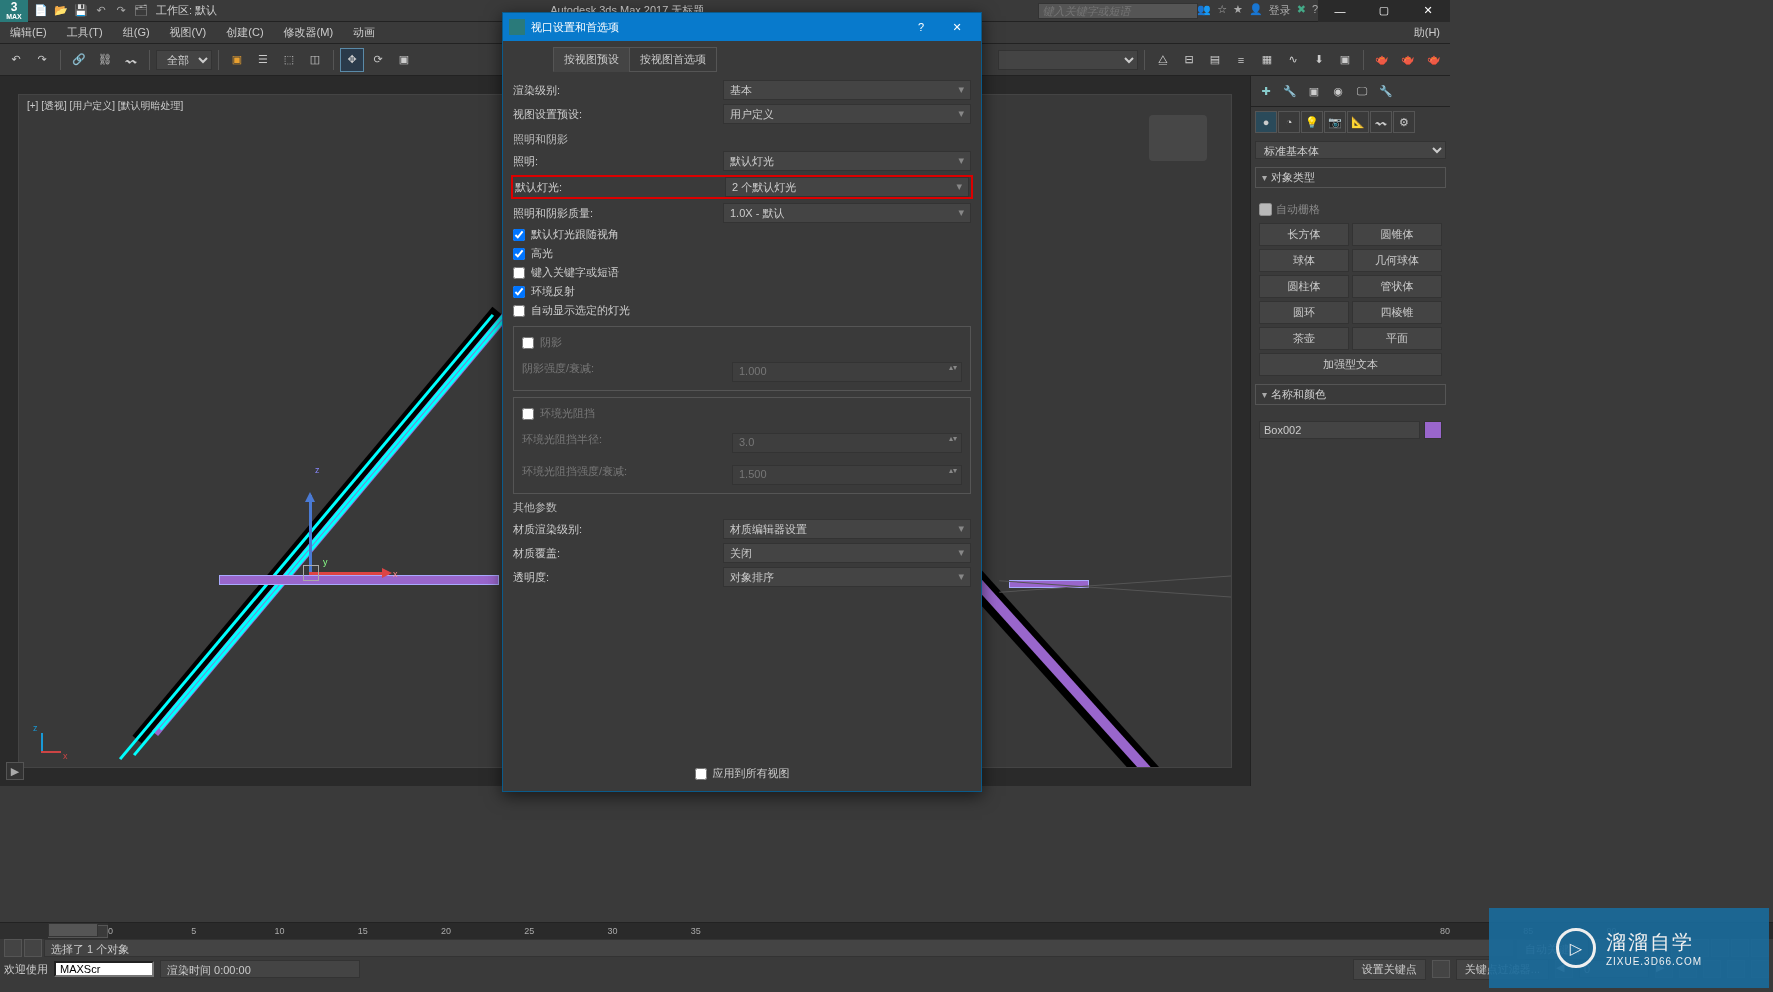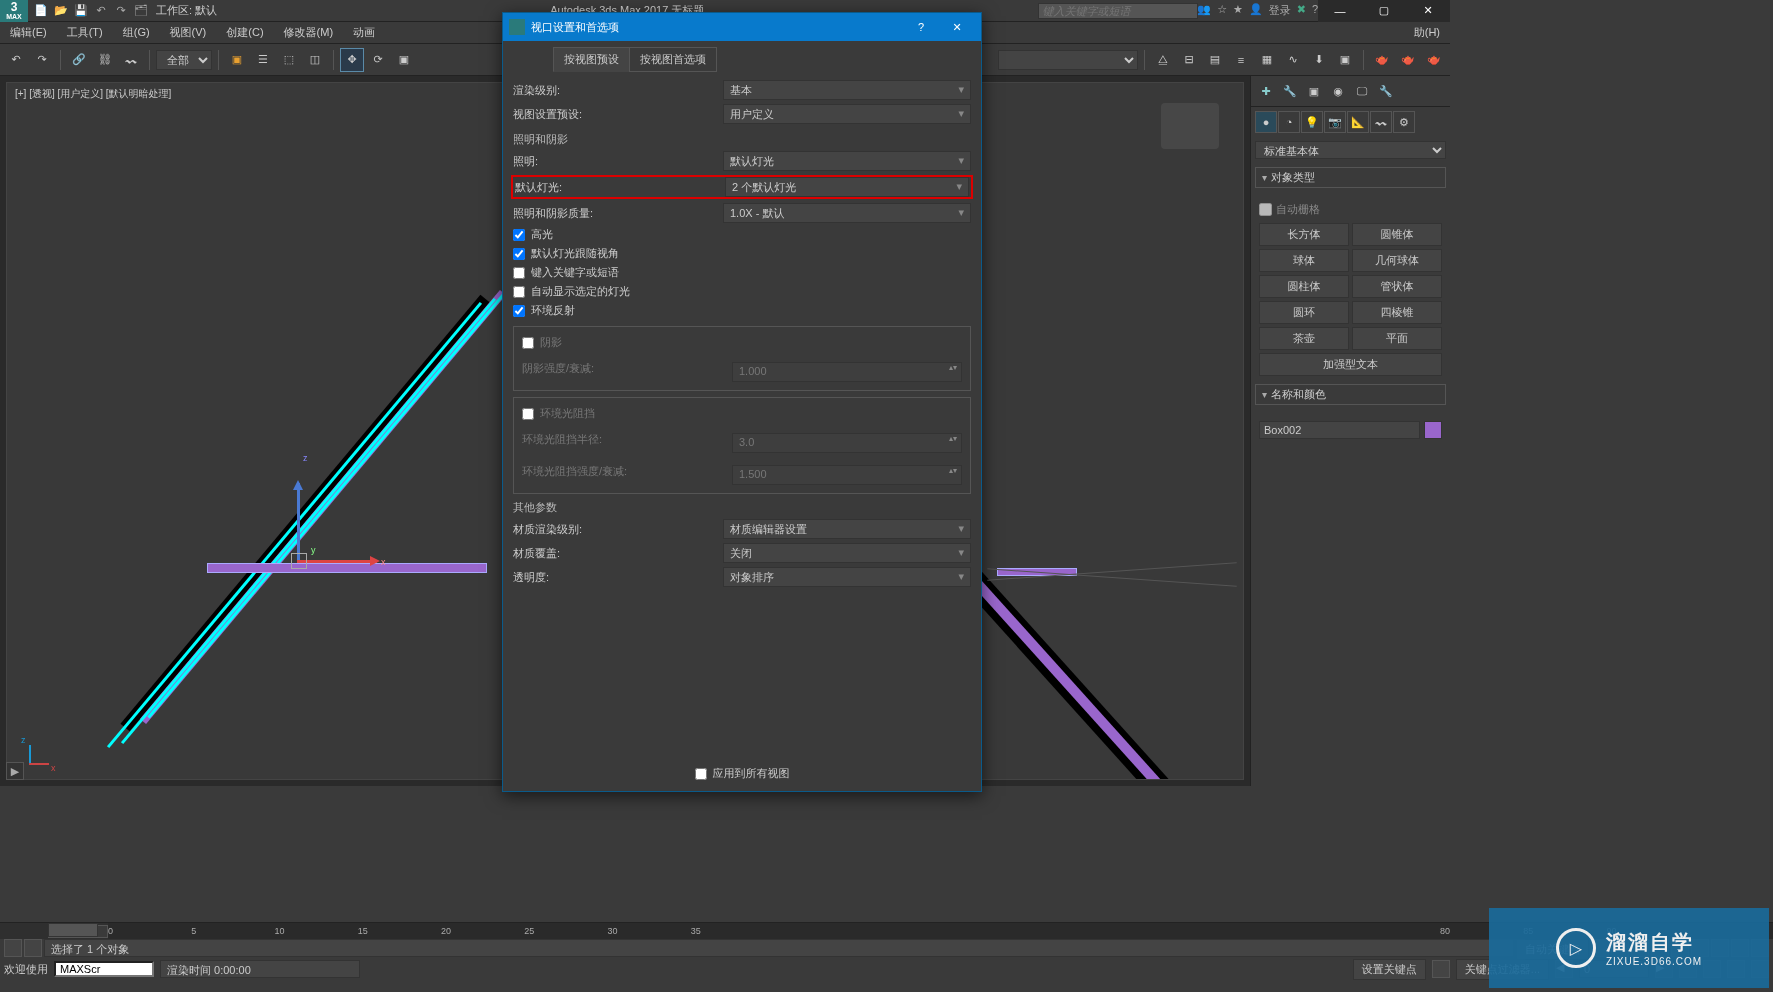--- a/index.html
+++ b/index.html
@@ -30,21 +30,21 @@
 .toolbar { height: 32px; background: #3a3a3a; display: flex; align-items: center; gap: 2px; padding: 0 4px; border-bottom: 1px solid #222; }
 .tb-btn { width: 24px; height: 24px; display: flex; align-items: center; justify-content: center; color: #ccc; border: 1px solid transparent; }
 .tb-btn.active { border: 1px solid #5a8aa8; background: #2a3a4a; }
 .tb-sep { width: 1px; height: 20px; background: #555; margin: 0 4px; }
 .tb-select { background: #444; border: 1px solid #333; color: #ccc; padding: 2px 6px; height: 20px; }
 .tb-spacer { flex: 1; }
 
 
 .main { display: flex; height: calc(100% - 100px); }
 .viewport-area { flex: 1; background: #2a2a2a; position: relative; display: flex; flex-direction: column; }
-.vp-container { flex: 1; position: relative; border: 1px solid #444; margin: 6px; background: #393939; overflow: hidden; }
+.vp-container { flex: 1; position: relative; border: 1px solid #444; margin: 18px; background: #393939; overflow: hidden; }
 .vp-label { position: absolute; top: 4px; left: 8px; color: #ccc; font-size: 10px; }
 .vp-cube { position: absolute; top: 20px; right: 24px; width: 58px; height: 46px; background: #555; opacity: 0.5; border-radius: 4px; }
 .vp-axis { position: absolute; bottom: 14px; left: 22px; width: 30px; height: 30px; }
 .vp-axis::before { content: ""; position: absolute; bottom: 0; left: 0; width: 2px; height: 20px; background: #1899d6; }
 .vp-axis::after { content: ""; position: absolute; bottom: 0; left: 0; width: 20px; height: 2px; background: #c44; }
 .axis-label-z { position: absolute; bottom: 20px; left: -8px; color: #1899d6; font-size: 9px; }
 .axis-label-x { position: absolute; bottom: -8px; left: 22px; color: #c44; font-size: 9px; }
 
 .gizmo { position: absolute; left: 290px; top: 380px; width: 100px; height: 100px; }
 .gizmo-z { position: absolute; left: 0; bottom: 0; width: 3px; height: 80px; background: #4a7ad4; }
@@ -131,21 +131,21 @@
 .status-btn { width: 18px; height: 18px; border: 1px solid #555; background: #444; }
 .status-box { flex: 1; background: #444; border: 1px solid #333; padding: 2px 6px; color: #ccc; height: 18px; }
 .key-btn { padding: 2px 8px; background: #444; border: 1px solid #333; color: #ccc; }
 .coord-box { width: 70px; background: #444; border: 1px solid #333; padding: 2px 4px; color: #ccc; height: 18px; }
 .status-row2 { display: flex; align-items: center; height: 20px; padding: 0 4px; gap: 6px; }
 .maxsc { width: 100px; background: #fff; color: #000; padding: 2px 4px; height: 16px; }
 .maxsc-label { color: #ccc; }
 .watermark { position: absolute; right: 4px; bottom: 4px; width: 280px; height: 80px; background: #1a6a9a; display: flex; align-items: center; justify-content: center; gap: 10px; opacity: 0.92; z-index: 50; }
 .wm-logo { width: 40px; height: 40px; border: 3px solid #fff; border-radius: 20px; display: flex; align-items: center; justify-content: center; color: #fff; font-size: 16px; }
 .wm-text { display: flex; flex-direction: column; color: #fff; }
-.wm-big { font-size: 20px; font-weight: bold; letter-spacing: 2px; }
+.wm-big { font-size: 20px; font-weight: normal; letter-spacing: 2px; }
 .wm-small { font-size: 10px; letter-spacing: 1px; }
 
 </style>
 </head>
 <body>
 
 <div class="titlebar">
   <div class="logo">
       <span class="t">3</span>
       <span class="b">MAX</span>
@@ -349,37 +349,37 @@
         <div class="dlg-label">默认灯光:</div>
         <div class="dlg-dd">2 个默认灯光</div>
       </div>
       <div class="dlg-row">
         <div class="dlg-label">照明和阴影质量:</div>
         <div class="dlg-dd">1.0X - 默认</div>
       </div>
 
       <label class="dlg-check">
           <input type="checkbox" checked="" style="">
-          <span>高光</span>
+          <span>默认灯光跟随视角</span>
         </label>
       <label class="dlg-check">
           <input type="checkbox" checked="" style="">
-          <span>默认灯光跟随视角</span>
+          <span>高光</span>
         </label>
       <label class="dlg-check">
           <input type="checkbox" style="">
           <span>键入关键字或短语</span>
         </label>
       <label class="dlg-check">
+          <input type="checkbox" checked="" style="">
+          <span>环境反射</span>
+        </label>
+      <label class="dlg-check">
           <input type="checkbox" style="">
           <span>自动显示选定的灯光</span>
-        </label>
-      <label class="dlg-check">
-          <input type="checkbox" checked="" style="">
-          <span>环境反射</span>
         </label>
 
       <div class="dlg-group">
         <label class="dlg-check disabled">
             <input type="checkbox" style="">
             <span>阴影</span>
           </label>
         <div class="dlg-row">
           <div class="dlg-label disabled">阴影强度/衰减:</div>
           <div class="dlg-spinner disabled">1.000</div>

